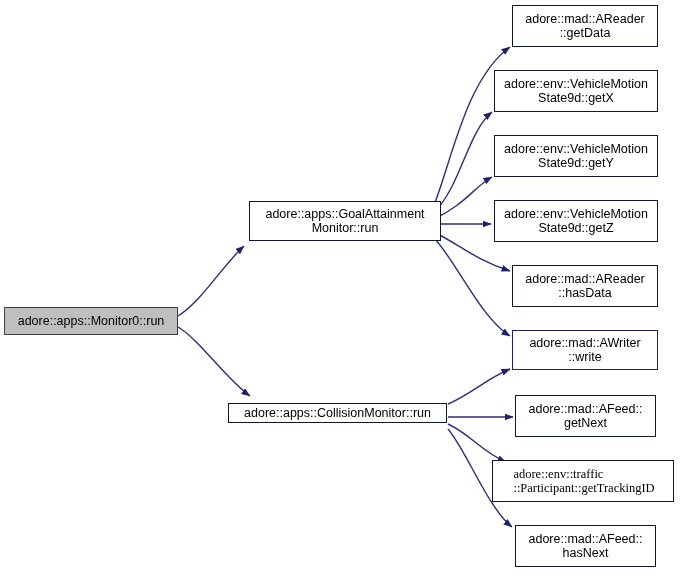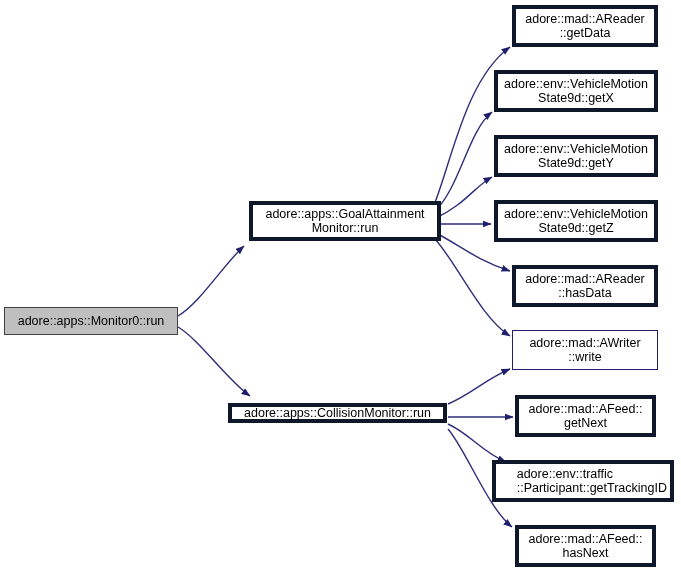--- a/index.html
+++ b/index.html
@@ -20,21 +20,21 @@
     position: absolute;
     left: 0;
     top: 0;
     width: 681px;
     height: 575px;
   }
   .node {
     position: absolute;
     box-sizing: border-box;
     background: #ffffff;
-    border: 4px solid #0f172a;
+    border: 1px solid #0f172a;
     display: flex;
     align-items: center;
     justify-content: center;
     text-align: center;
     z-index: 2;
   }
   .node .node-label {
     font-size: 12.5px;
     line-height: 14.5px;
     color: #000000;
@@ -42,22 +42,23 @@
     padding: 0 3px;
   }
   .node.highlight {
     background: #bfbfbf;
     border: 1px solid #404040;
   }
   .node.bluish {
     border: 1px solid #1f1f6e;
   }
   .node.leftalign {
-    justify-content: flex-end;
+    justify-content: center;
     text-align: left;
+    font-family: Liberation Serif, serif;
   }
   .node.leftalign .node-label {
     padding-left: 5px;
   }
 </style>
 </head>
 <body>
 
 <div id="graph-root" style="width: 681px; height: 575px; background: rgb(255, 255, 255);">
 

